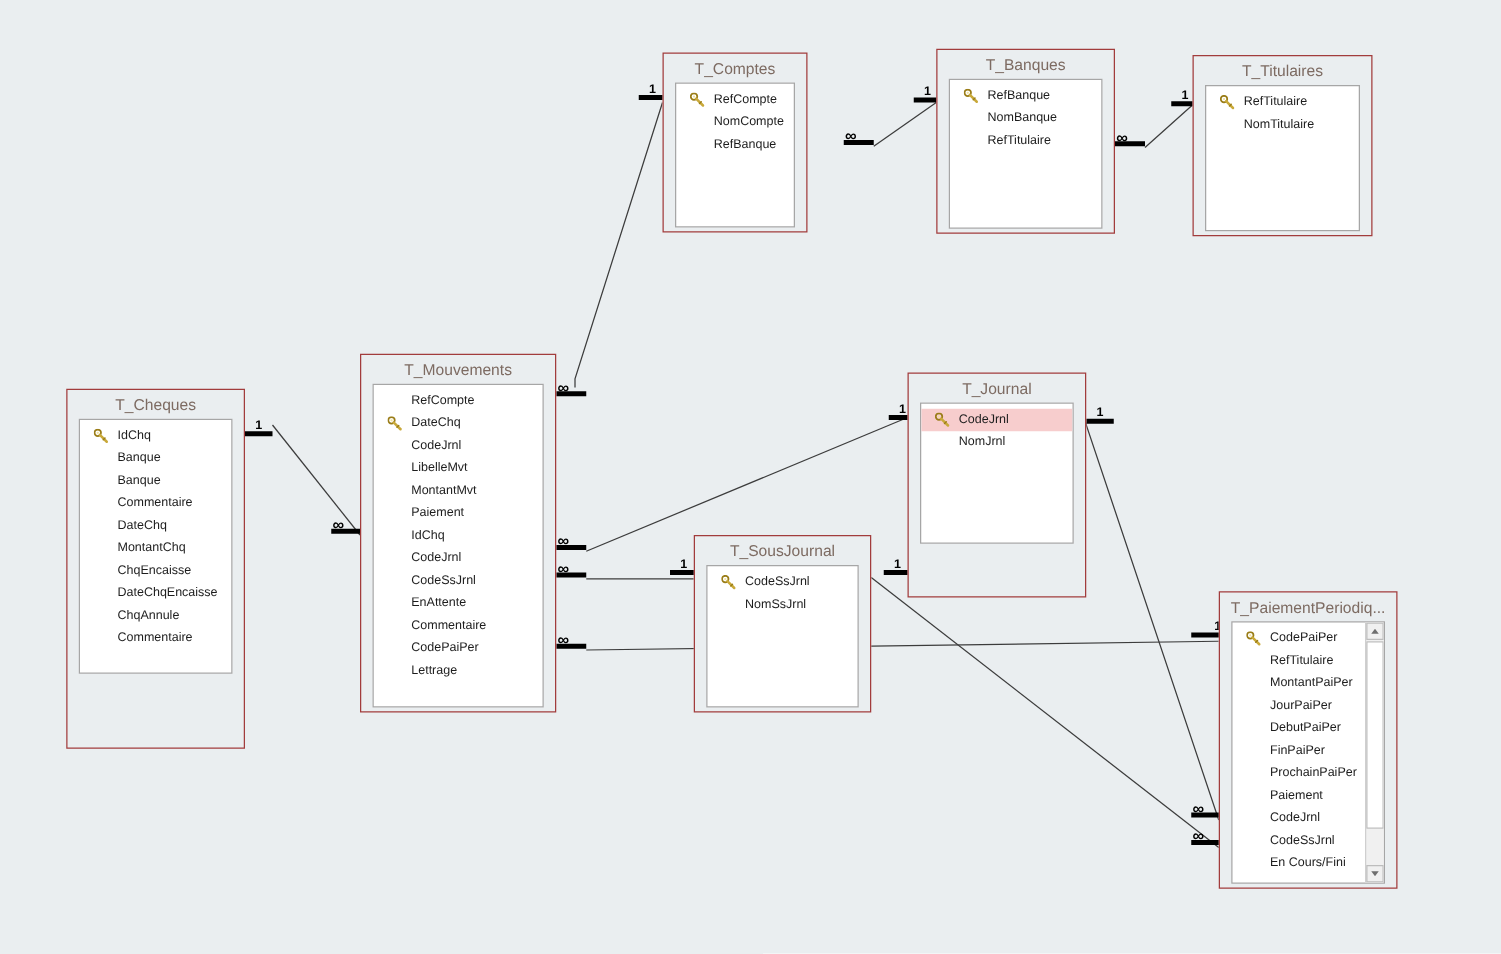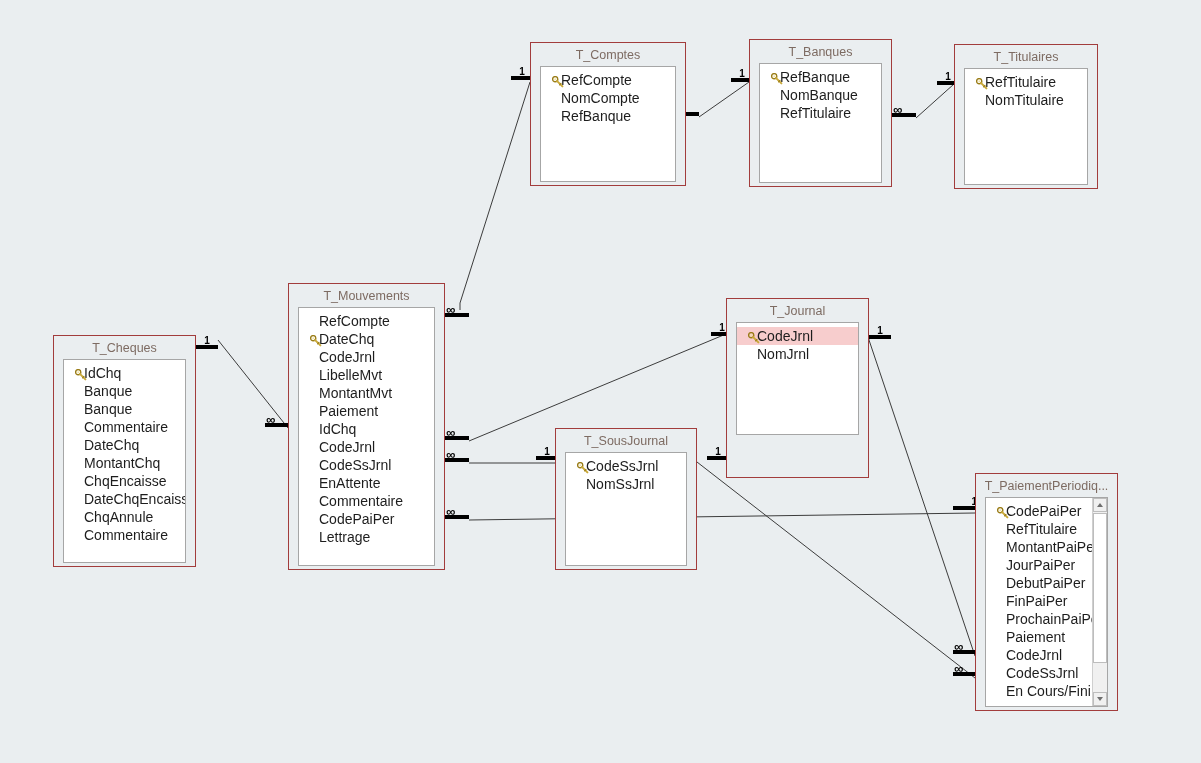--- a/index.html
+++ b/index.html
@@ -51,22 +51,22 @@
   }
   .field-list {
     list-style: none;
     margin: 0;
     padding: 4px 0 0 0;
   }
   .field-row {
     position: relative;
     height: 18px;
     line-height: 18px;
-    padding-left: 20px;
-    font-size: 14px;
+    padding-left: 30px;
+    font-size: 10px;
     color: #1d1d1d;
     white-space: nowrap;
   }
   .field-row.selected {
     background: #f7cdcd;
   }
   .key-icon {
     position: absolute;
     left: 11px;
     top: 3px;
@@ -236,21 +236,21 @@
         <div class="bar" style="width: 24px;"></div>
         <div class="inf" style="left: 1px;">∞</div>
       </div>
       <div class="endmark" style="left: 953px; top: 662px; width: 24px;">
         <div class="bar" style="width: 24px;"></div>
         <div class="inf" style="left: 1px;">∞</div>
       </div>
     </div>
 
   <div id="tables-layer">
-      <div class="table-win" style="left: 530px; top: 42px; width: 156px; height: 144px;">
+      <div class="table-win" style="left: 530px; top: 42px; width: 116px; height: 144px;">
         <div class="table-title">T_Comptes</div>
         <div class="field-box" style="height: 116px;">
           <ul class="field-list">
             <li class="field-row"><span class="key-icon"><svg viewBox="0 0 12 12" width="12" height="12">
                   <circle cx="3.2" cy="3.2" r="2.6" fill="none" stroke="#9a7d18" stroke-width="1.4"></circle>
                   <circle cx="3.2" cy="3.2" r="0.9" fill="#f2e3a0"></circle>
                   <path d="M4.9 4.9 L10.4 10.4" stroke="#c9a93a" stroke-width="2" stroke-linecap="round"></path>
                   <path d="M7.6 8.8 L9.0 7.4" stroke="#9a7d18" stroke-width="1.2" stroke-linecap="round"></path>
                 </svg></span><span>RefCompte</span></li>
             <li class="field-row"><span>NomCompte</span></li>
@@ -280,21 +280,21 @@
             <li class="field-row"><span class="key-icon"><svg viewBox="0 0 12 12" width="12" height="12">
                   <circle cx="3.2" cy="3.2" r="2.6" fill="none" stroke="#9a7d18" stroke-width="1.4"></circle>
                   <circle cx="3.2" cy="3.2" r="0.9" fill="#f2e3a0"></circle>
                   <path d="M4.9 4.9 L10.4 10.4" stroke="#c9a93a" stroke-width="2" stroke-linecap="round"></path>
                   <path d="M7.6 8.8 L9.0 7.4" stroke="#9a7d18" stroke-width="1.2" stroke-linecap="round"></path>
                 </svg></span><span>RefTitulaire</span></li>
             <li class="field-row"><span>NomTitulaire</span></li>
           </ul>
         </div>
       </div>
-      <div class="table-win" style="left: 53px; top: 311px; width: 143px; height: 232px; margin-top: 24px;">
+      <div class="table-win" style="left: 53px; top: 311px; width: 143px; height: 288px;">
         <div class="table-title">T_Cheques</div>
         <div class="field-box" style="height: 204px;">
           <ul class="field-list">
             <li class="field-row"><span class="key-icon"><svg viewBox="0 0 12 12" width="12" height="12">
                   <circle cx="3.2" cy="3.2" r="2.6" fill="none" stroke="#9a7d18" stroke-width="1.4"></circle>
                   <circle cx="3.2" cy="3.2" r="0.9" fill="#f2e3a0"></circle>
                   <path d="M4.9 4.9 L10.4 10.4" stroke="#c9a93a" stroke-width="2" stroke-linecap="round"></path>
                   <path d="M7.6 8.8 L9.0 7.4" stroke="#9a7d18" stroke-width="1.2" stroke-linecap="round"></path>
                 </svg></span><span>IdChq</span></li>
             <li class="field-row"><span>Banque</span></li>

